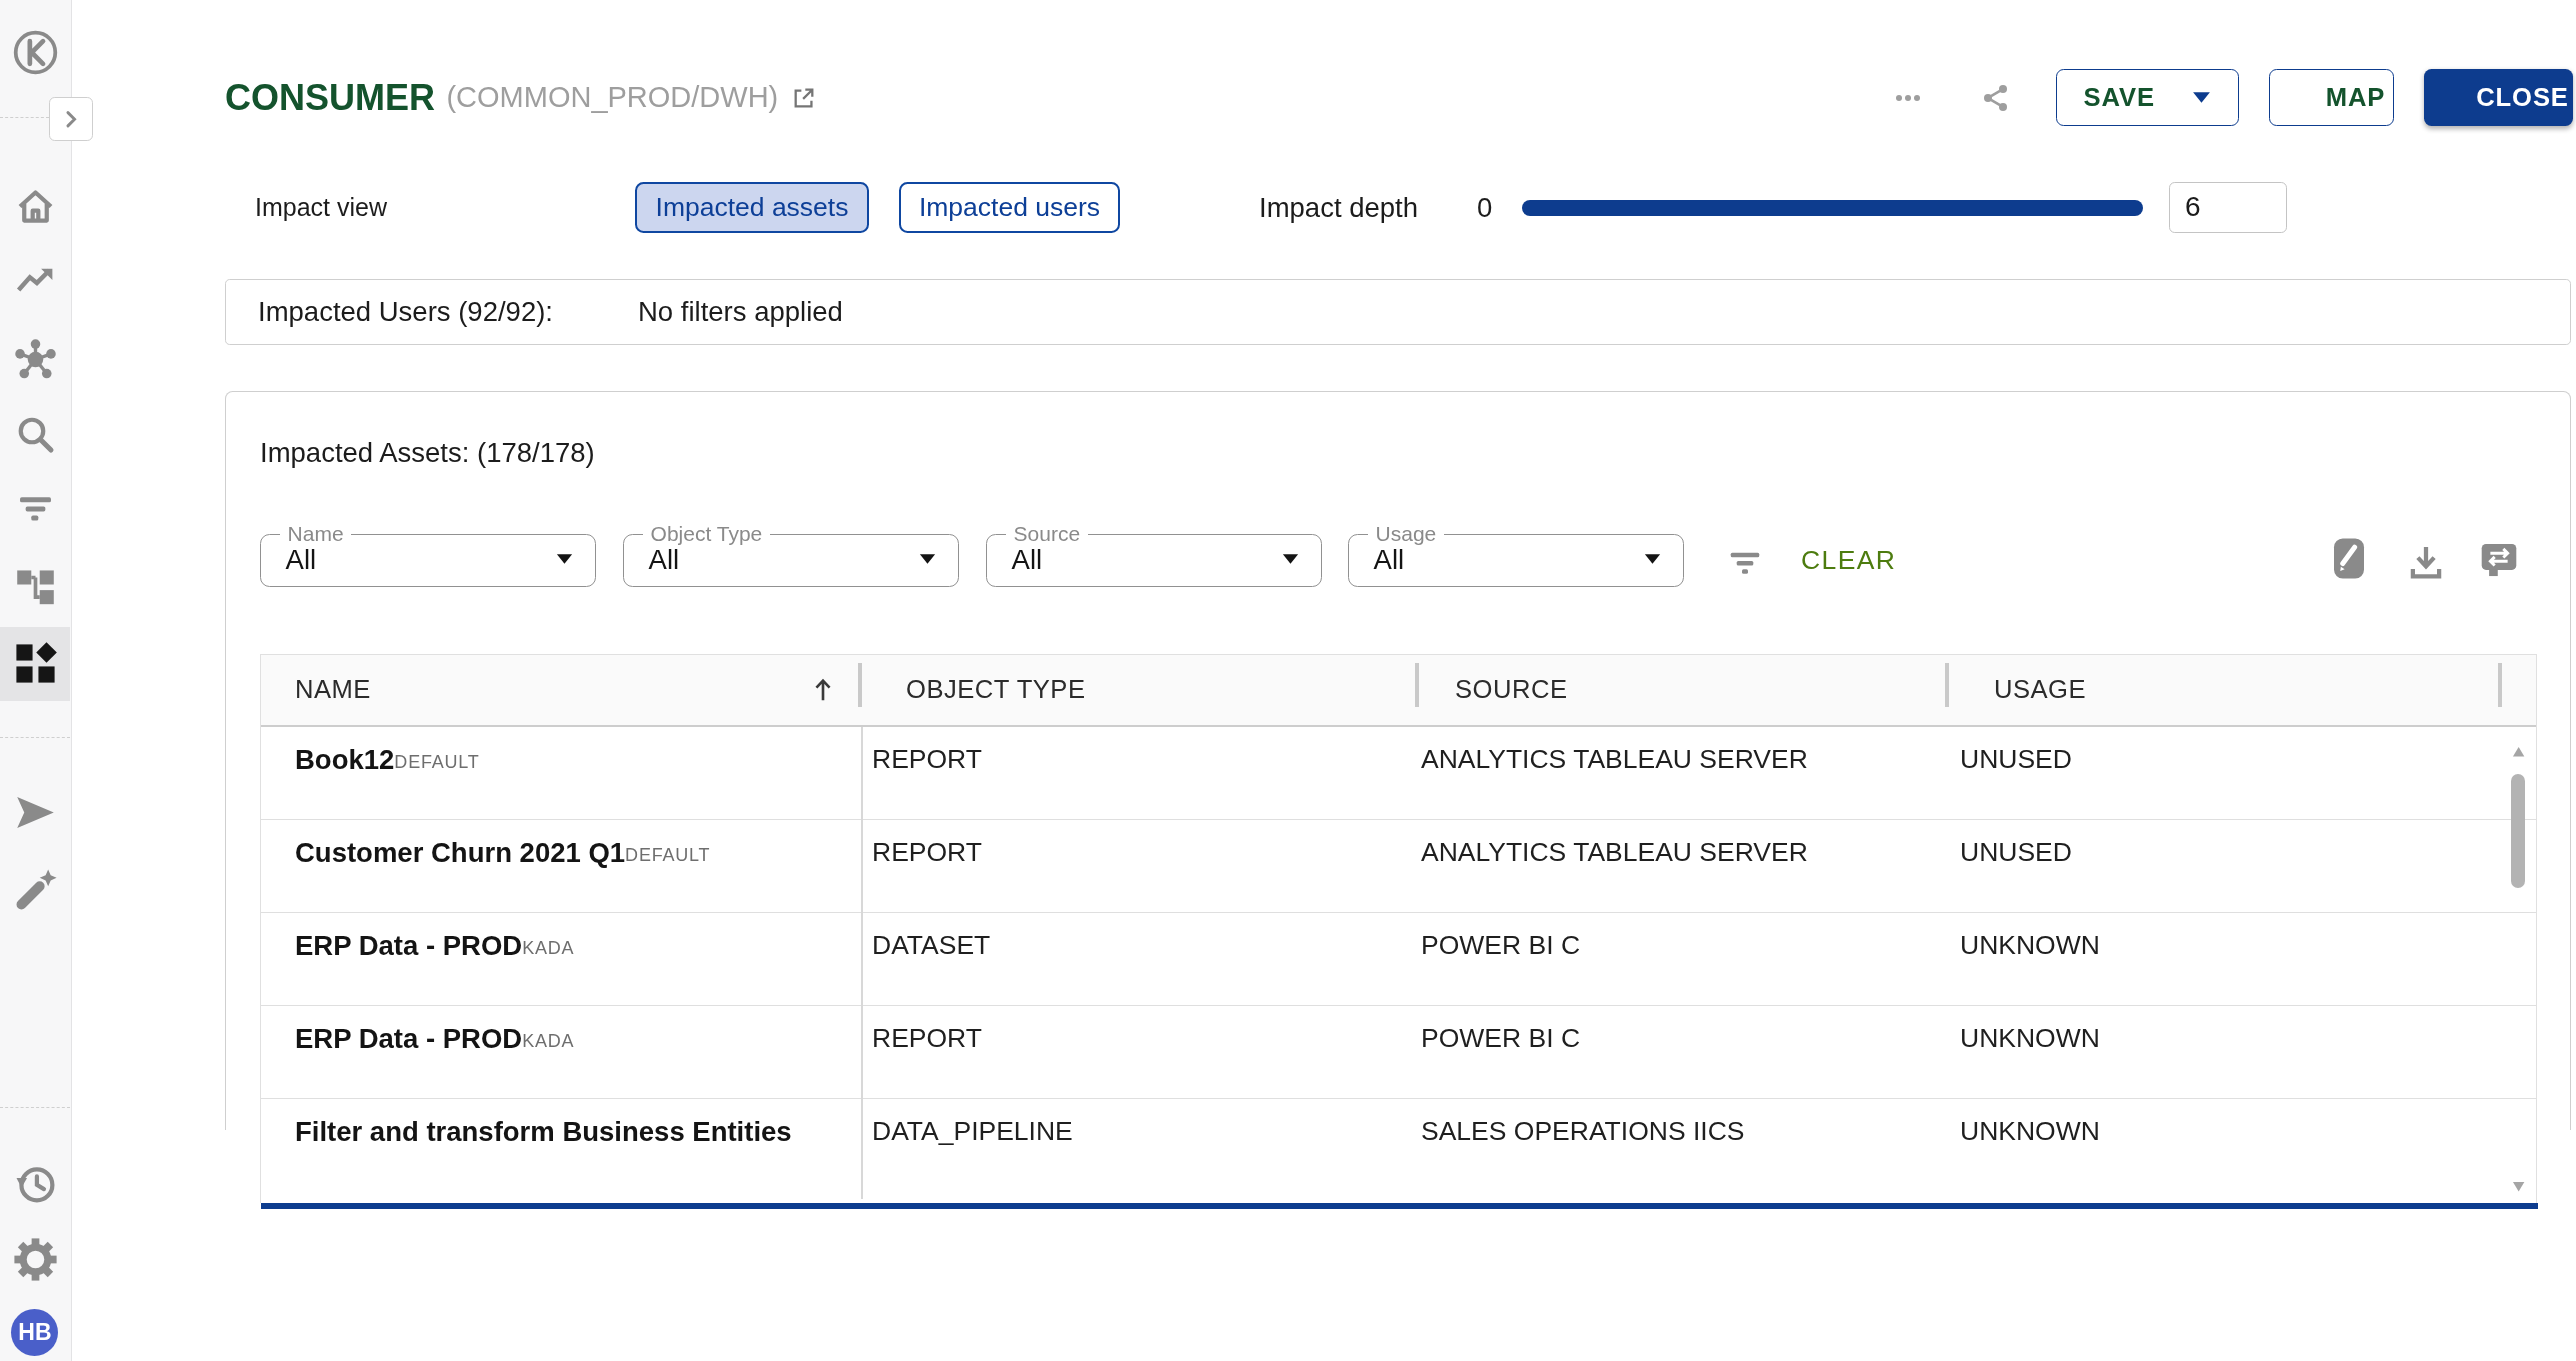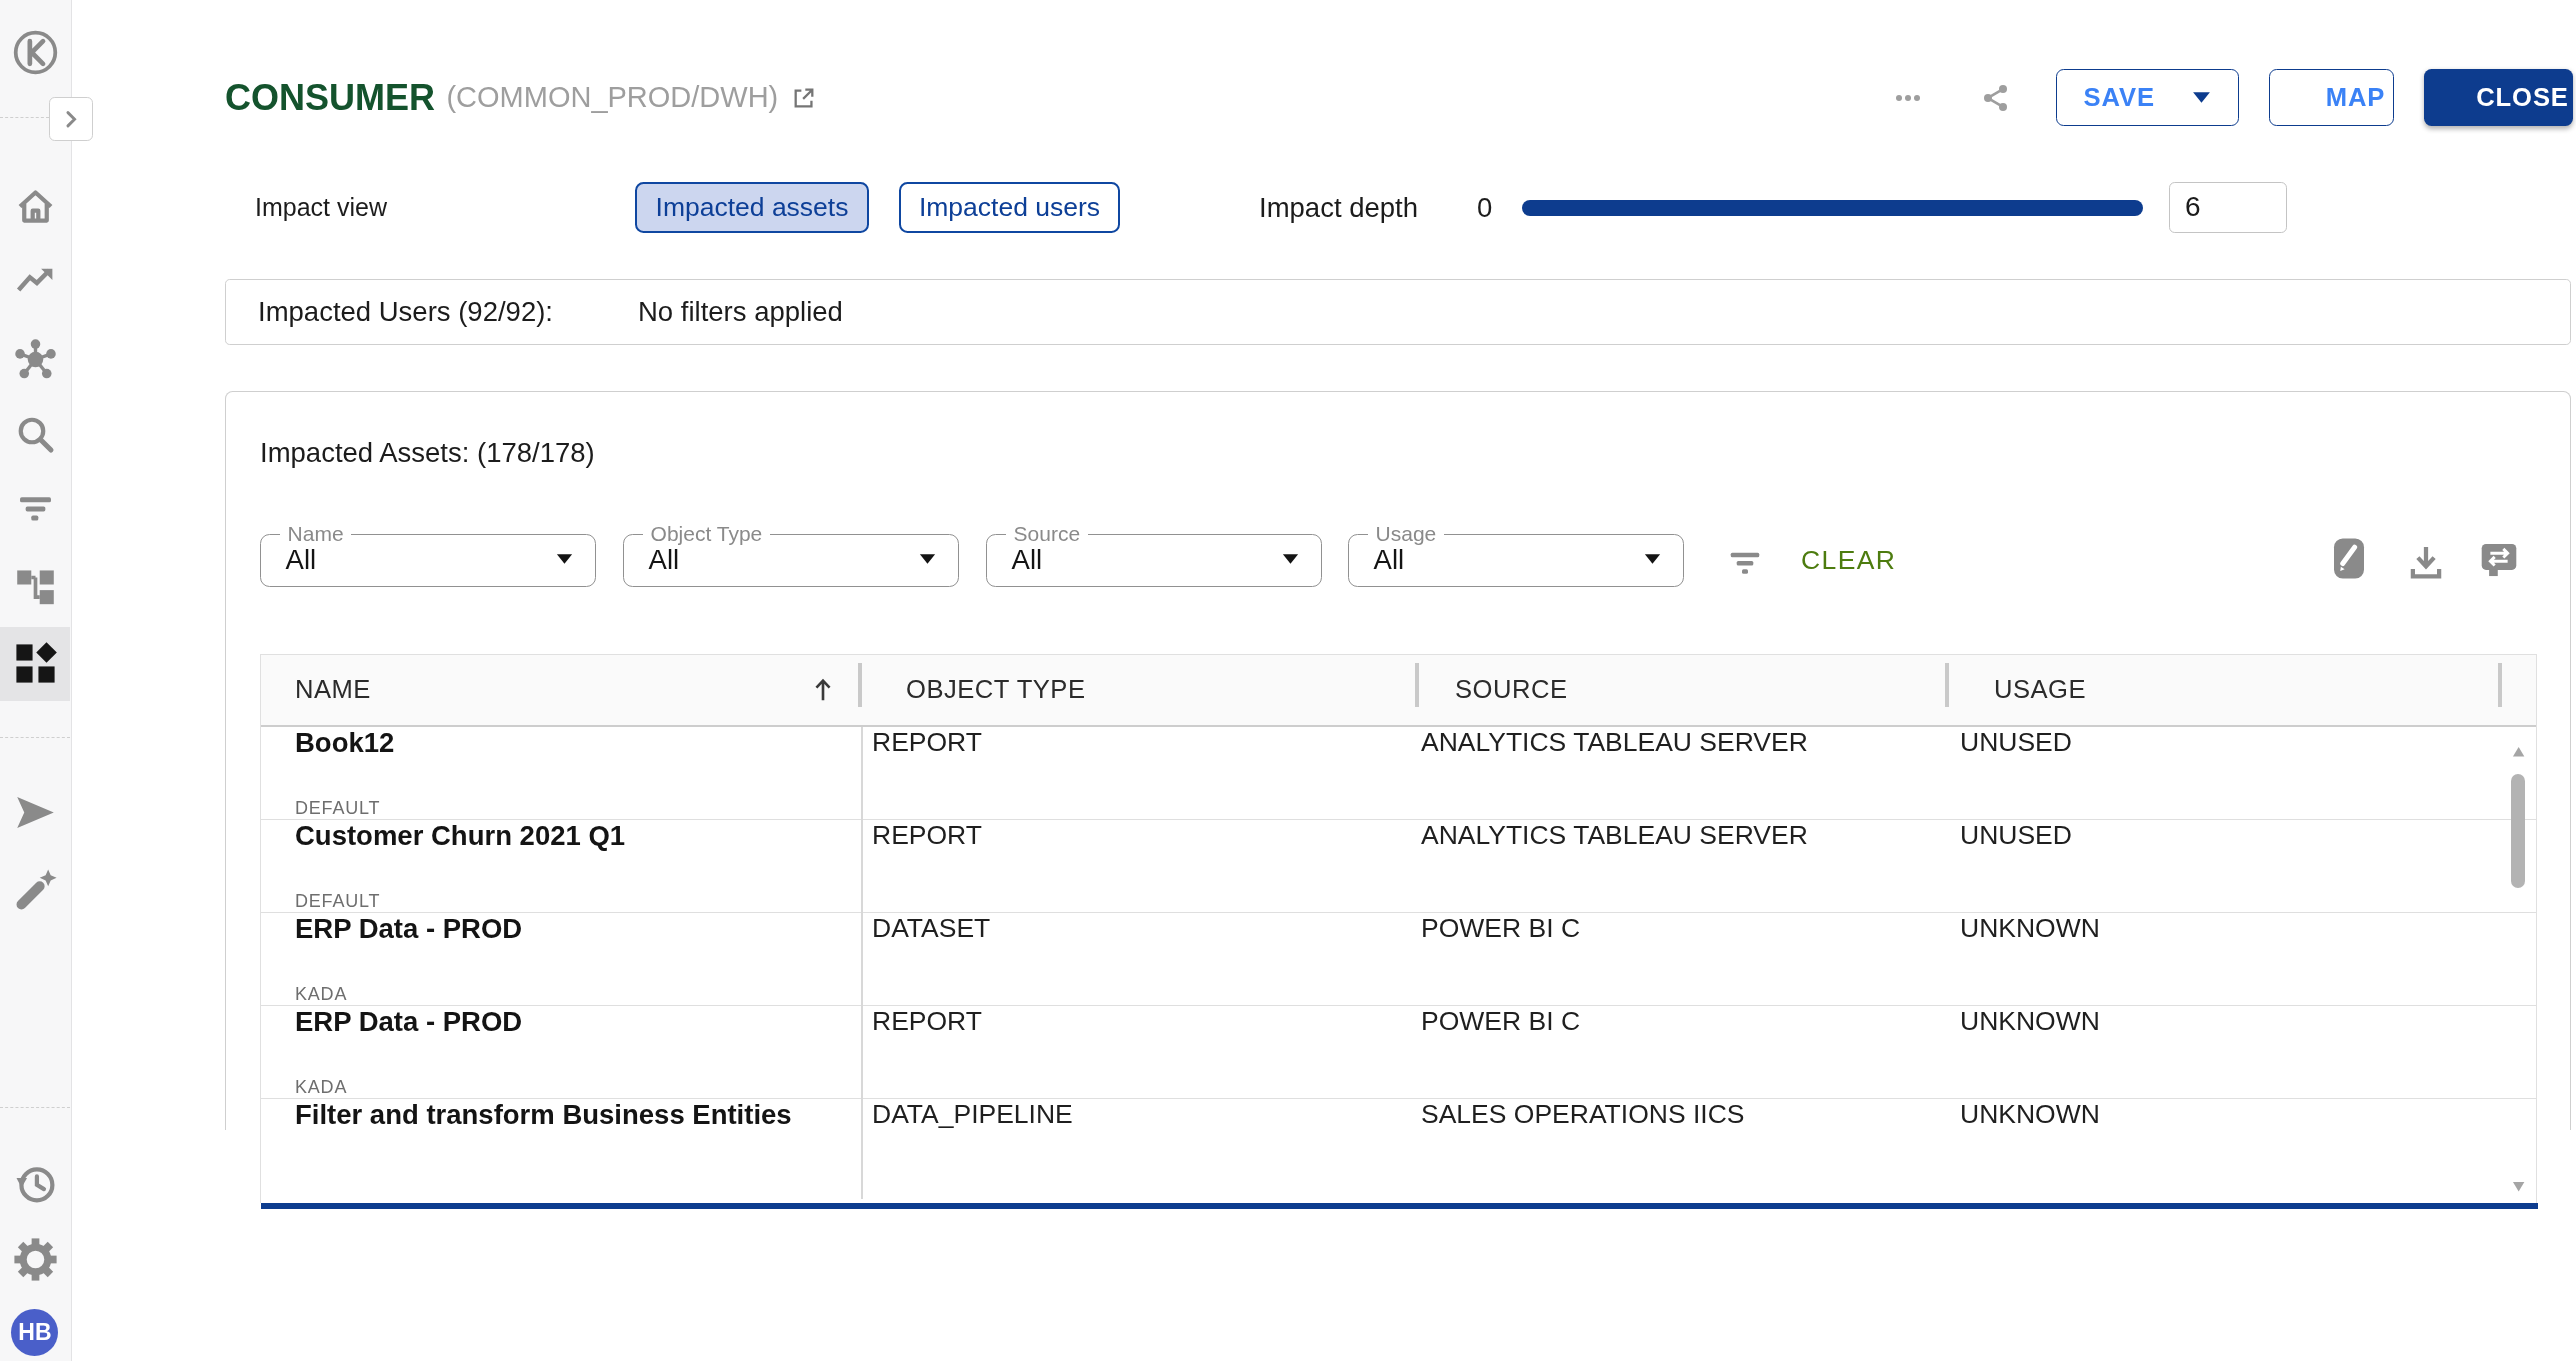--- a/index.html
+++ b/index.html
@@ -24,21 +24,21 @@
             display:flex; align-items:center; justify-content:center; color:#fff; font-size:23px; font-weight:bold; }
 
   
   .title-row { position:absolute; left:225px; top:68px; height:59px; display:flex; align-items:center; gap:11.4px; }
   .page-title { font-size:36px; font-weight:bold; color:#14532d; }
   .page-subtitle { font-size:29px; color:#9e9e9e; }
   .actions { position:absolute; top:68px; left:1885px; height:59px; display:flex; align-items:center; }
   .icon-btn { color:#9e9e9e; display:flex; align-items:center; justify-content:center; }
   .btn { height:57px; border-radius:7.6px; display:flex; align-items:center; justify-content:center;
          font-size:25.6px; letter-spacing:0.9px; font-weight:600; cursor:pointer;padding-left:48px; }
-  .btn-outline { border:1.9px solid #0d3c8e; color:#3b82f6; background:#fff; }
+  .btn-outline { border:1.9px solid #0d3c8e; color:#14532d; background:#fff; }
   .btn-filled { background:#0d3c8e; color:#fff; box-shadow:0 2.8px 5.7px rgba(0,0,0,0.3); }
 
   
   .impact-row { position:absolute; left:225px; top:180px; width:2346px; height:55px; }
   .impact-label { position:absolute; left:30px; top:0; line-height:55px; font-size:25px; color:#1c1c1c; }
   .toggle { position:absolute; top:1.9px; height:51px; border:2.4px solid #0f47a1; border-radius:8.5px;
             display:flex; align-items:center; justify-content:center; font-size:26.5px; color:#0d3f97; cursor:pointer; }
   .toggle.selected { background:#ccd6ef; }
   .toggle.unselected { background:#fff; }
   .depth-label { position:absolute; left:1034px; top:0; line-height:55px; font-size:27.5px; color:#1c1c1c; }
@@ -70,21 +70,21 @@
   
   .table { position:absolute; left:34px; top:262px; width:2277px; height:549px;
            border:0.9px solid #e0e0e0; border-bottom:none; }
   .thead { position:relative; height:72px; background:#fafafa; border-bottom:2.8px solid #cdcdcd; }
   .th { position:absolute; top:0; line-height:69px; font-size:25.6px; color:#2b2b2b; letter-spacing:0.5px; cursor:pointer; }
   .th-handle { position:absolute; top:7.6px; width:3.8px; height:44px; background:#c9c9c9; }
   .sort-arrow { position:absolute; left:547px; top:19px; color:#333; cursor:pointer; }
   .tbody { position:relative; }
   .trow { position:relative; height:93px; border-bottom:1.9px solid #dfdfdf; background:#fff; cursor:pointer; }
   .trow:last-child { height:98px; border-bottom:none; overflow:hidden; }
-  .cell { position:absolute; top:0; height:100%; display:flex; flex-direction:column; justify-content:space-between; }
+  .cell { position:absolute; top:17px; height:100%; display:flex; justify-content:center; }
   .c1 { left:34px; } .c2 { left:611px; } .c3 { left:1160px; } .c4 { left:1699px; }
   .row-name { font-size:27.5px; font-weight:bold; color:#141414; }
   .row-sub { font-size:18px; color:#6e6e6e; letter-spacing:0.8px; margin-top:7.6px; }
   .cell-text { font-size:26.5px; color:#1f1f1f; }
   .col-line { position:absolute; left:600px; top:72px; width:1.9px; height:472px; background:#d8d8d8; }
   .table-bottom { position:absolute; left:0; bottom:-5.7px; width:2277px; height:5.7px; background:#0d3c8e; }
 
   
   .vscroll { position:absolute; left:2241px; top:81px; width:32px; height:462px; }
   .vs-up { position:absolute; left:9.5px; top:9.5px; color:#a5a5a5; cursor:pointer; }

